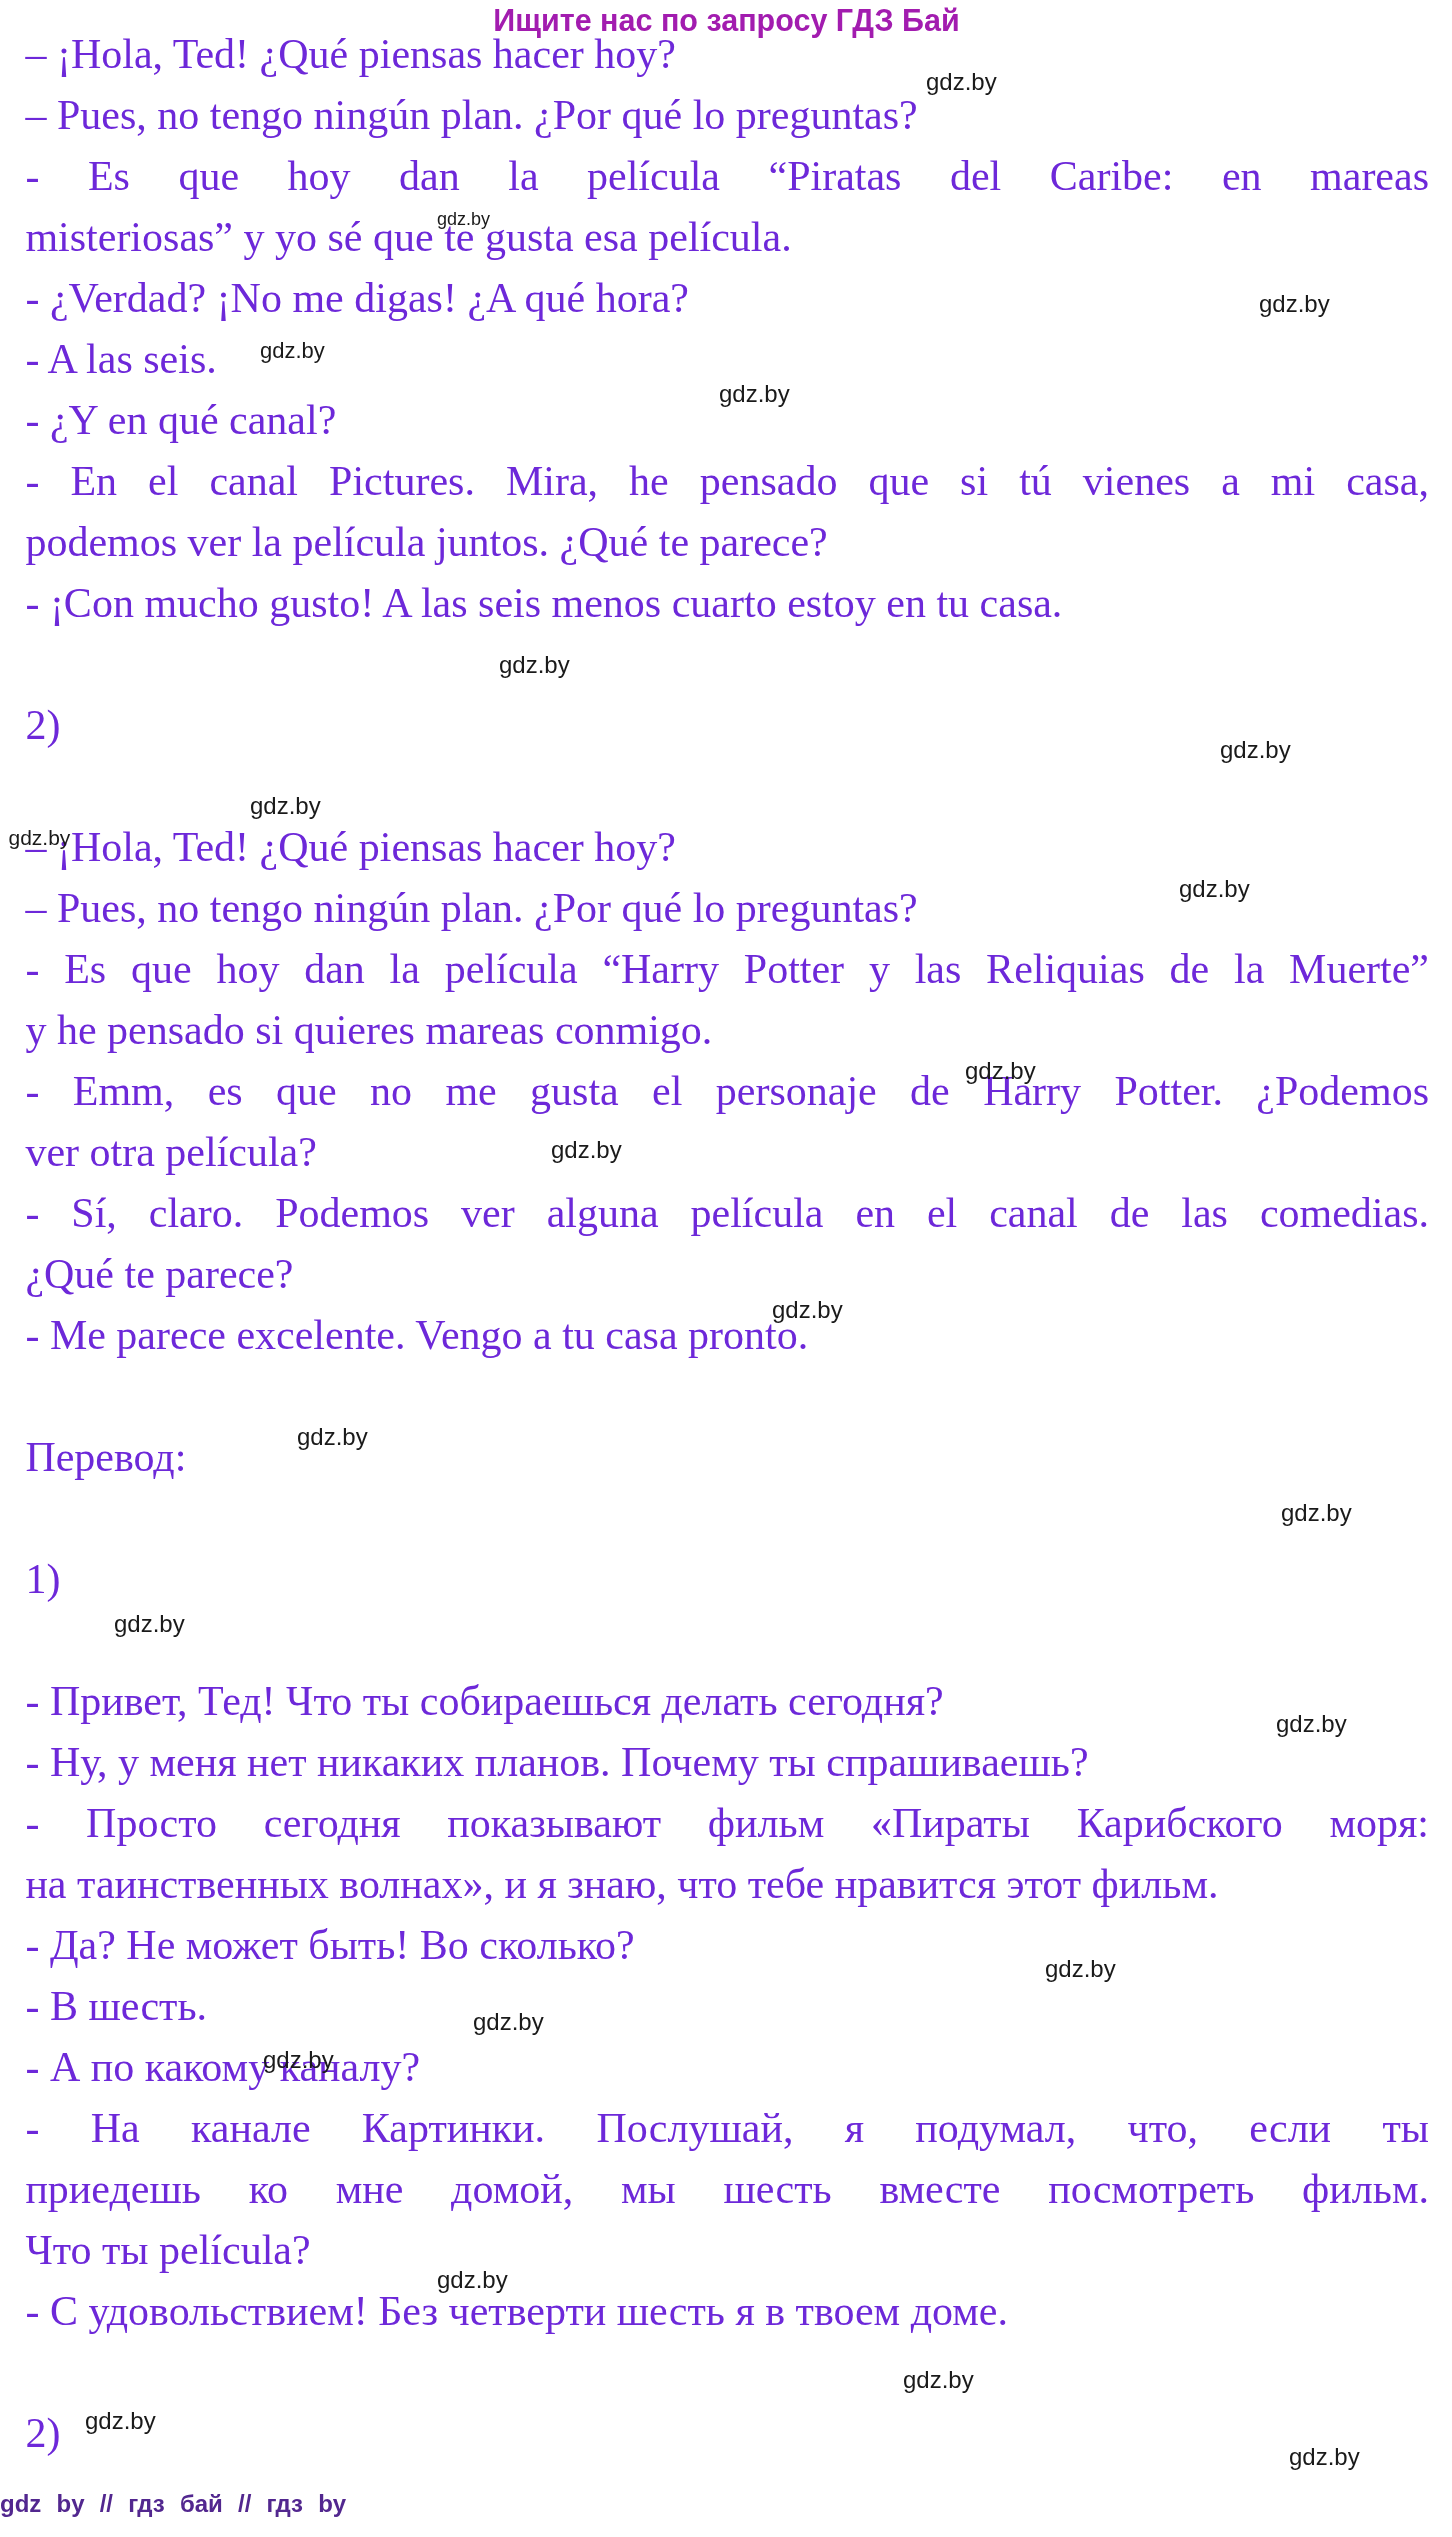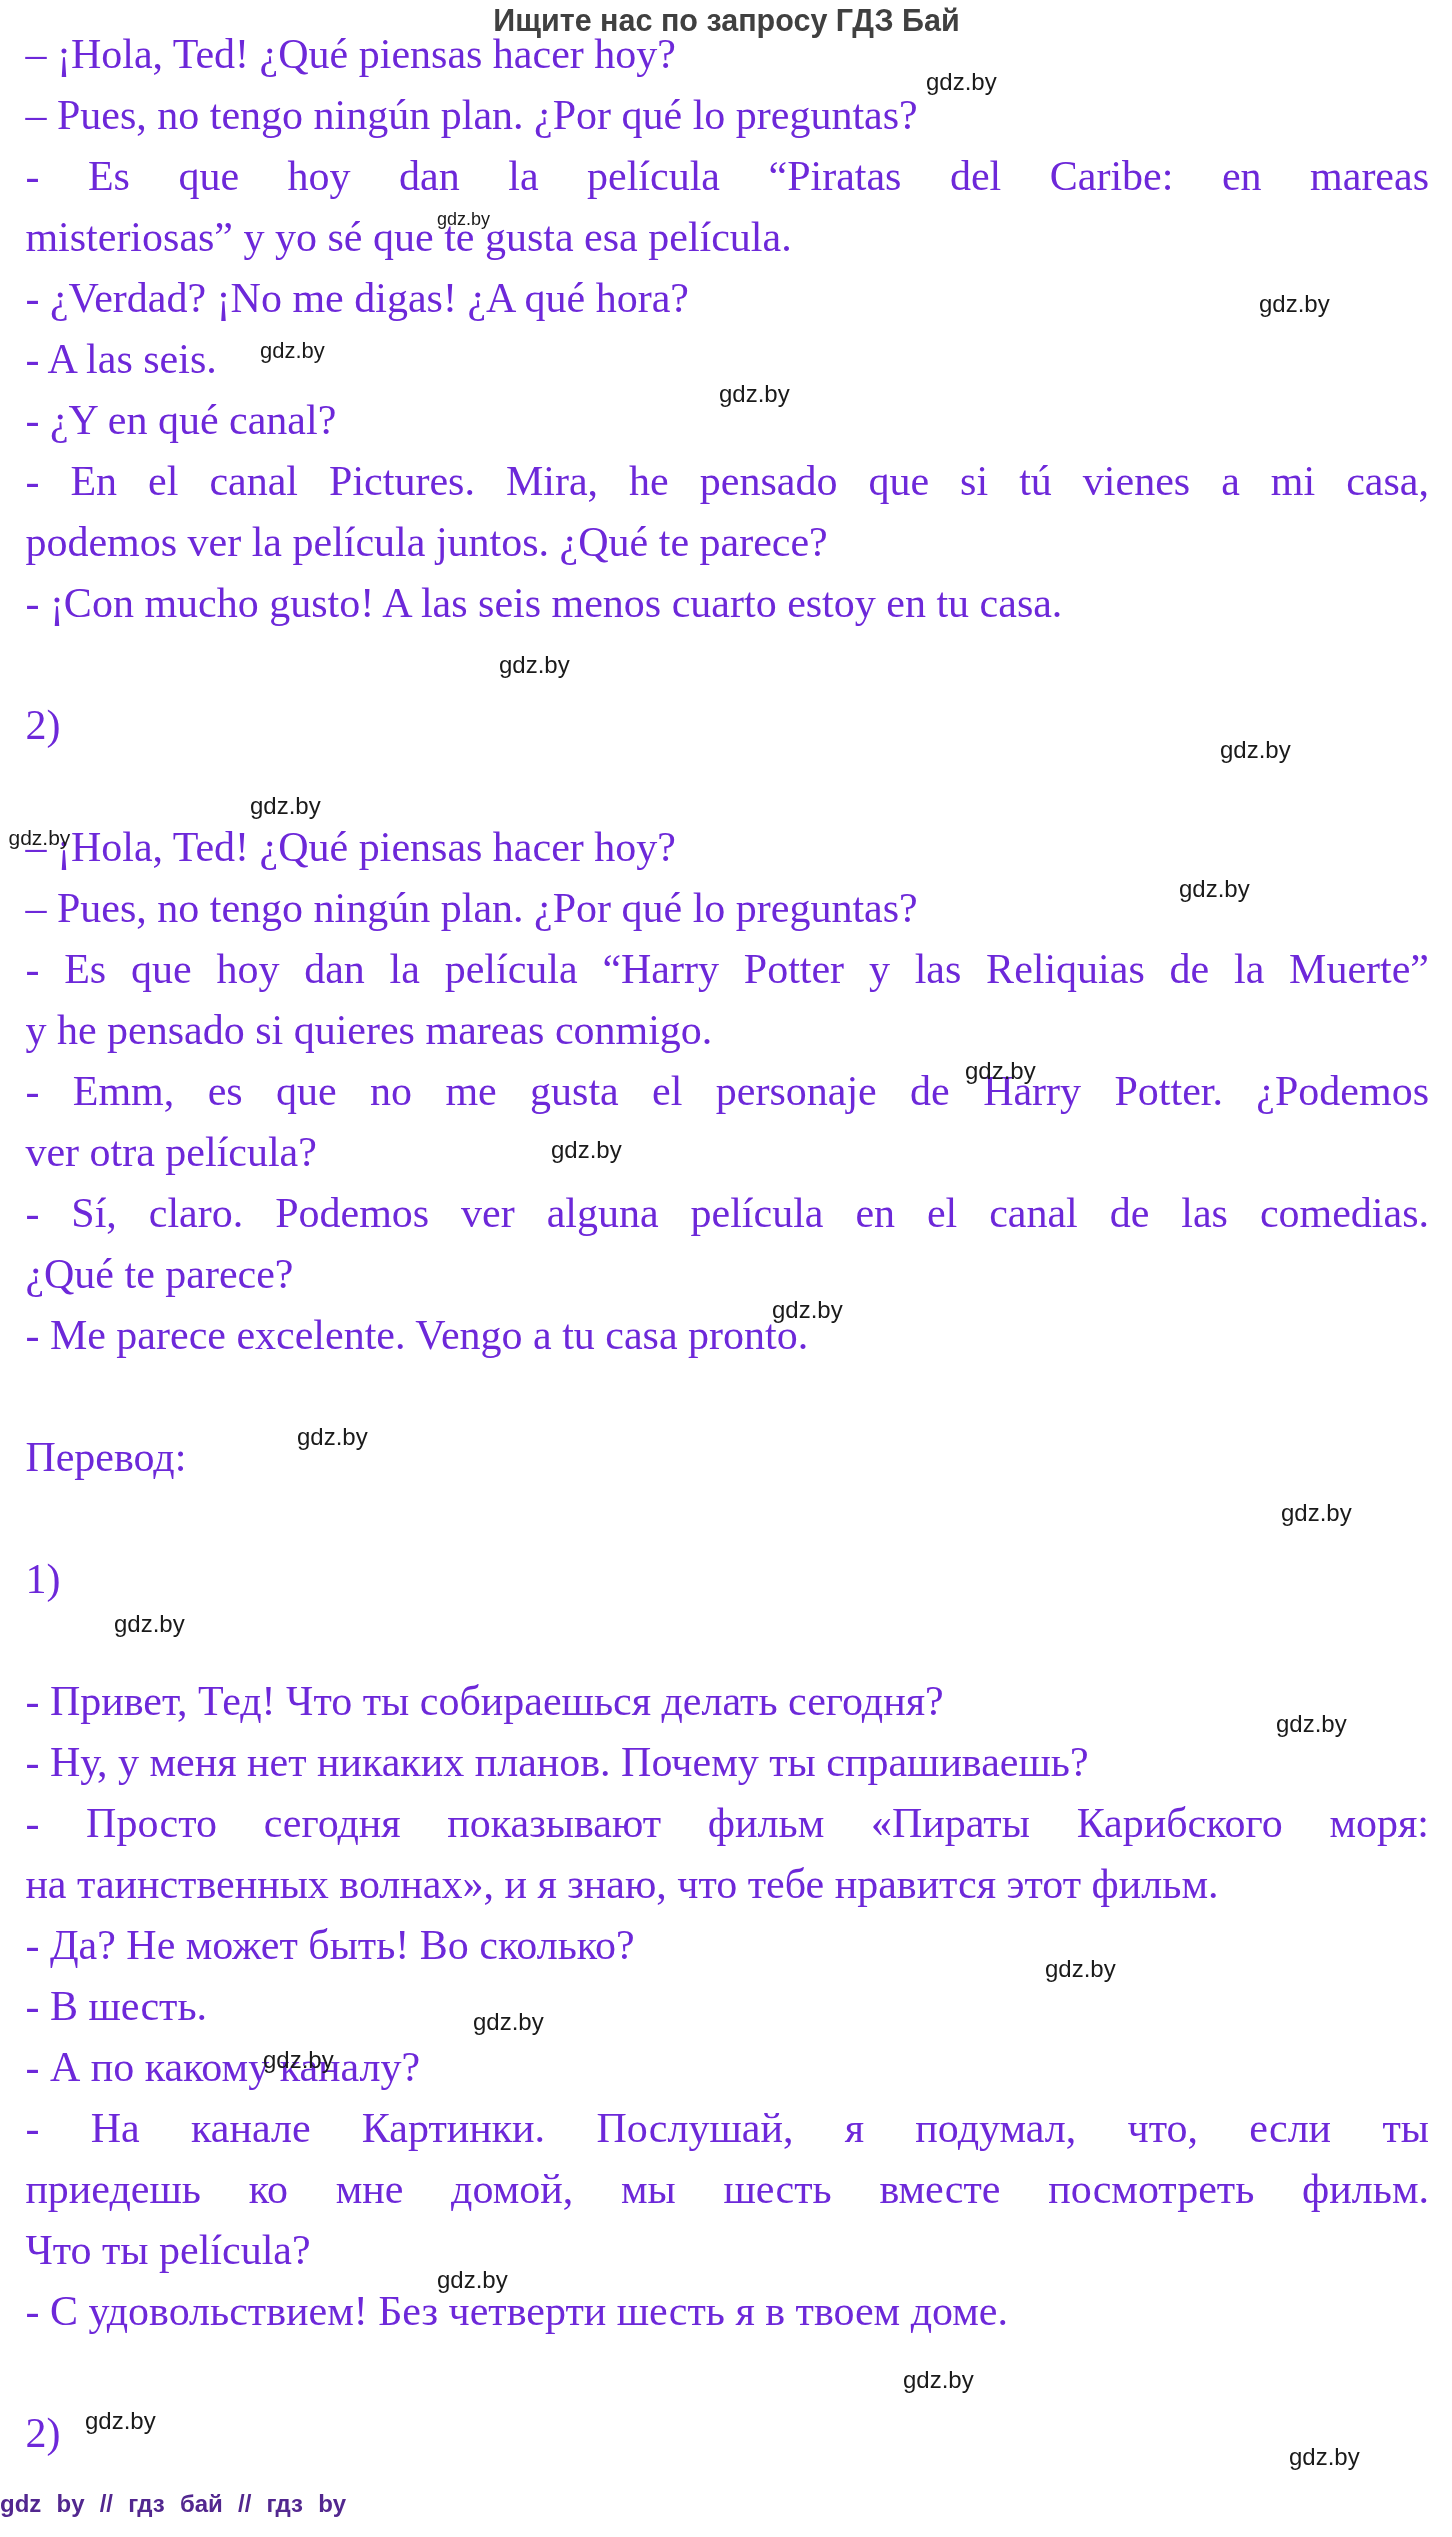--- a/index.html
+++ b/index.html
@@ -51,21 +51,21 @@
     font-family:"Liberation Sans", sans-serif;
     font-size:24px;
     font-weight:bold;
     word-spacing:8.5px;
   }
 </style>
 </head>
 <body>
 
 <div class="page">
-  <div class="promo" style="color: #404040;">Ищите нас по запросу ГДЗ Бай</div>
+  <div class="promo" style="color: #a21caf;">Ищите нас по запросу ГДЗ Бай</div>
 
   <div class="content" id="lines-container">
       <div class="line">– ¡Hola, Ted! ¿Qué piensas hacer hoy?</div>
       <div class="line">– Pues, no tengo ningún plan. ¿Por qué lo preguntas?</div>
       <div class="line justify">- Es que hoy dan la película “Piratas del Caribe: en mareas</div>
       <div class="line">misteriosas” y yo sé que te gusta esa película.</div>
       <div class="line">- ¿Verdad? ¡No me digas! ¿A qué hora?</div>
       <div class="line">- A las seis.</div>
       <div class="line">- ¿Y en qué canal?</div>
       <div class="line justify">- En el canal Pictures. Mira, he pensado que si tú vienes a mi casa,</div>

